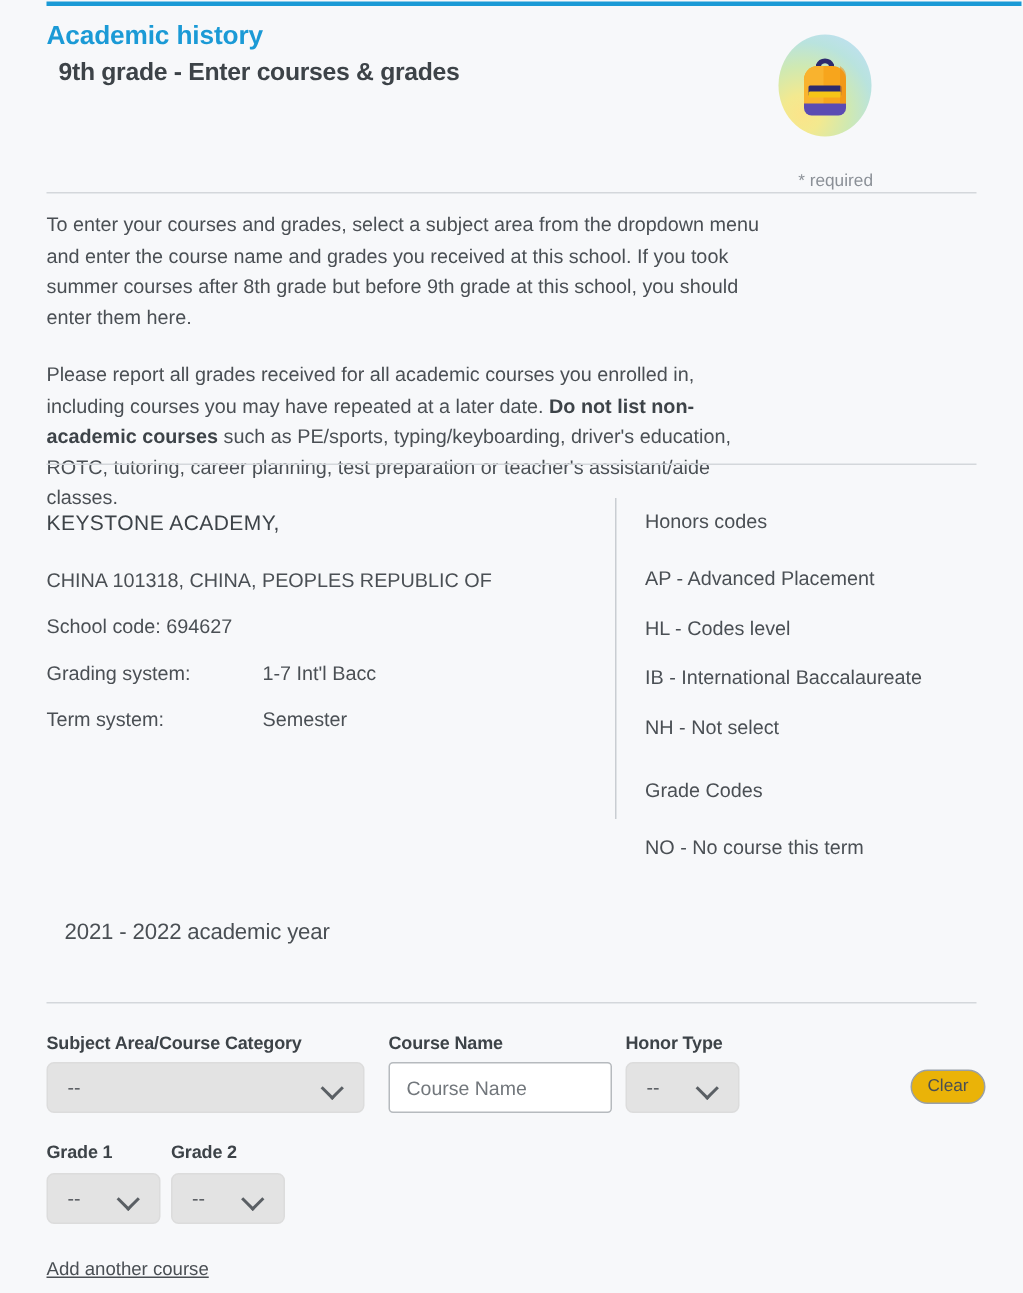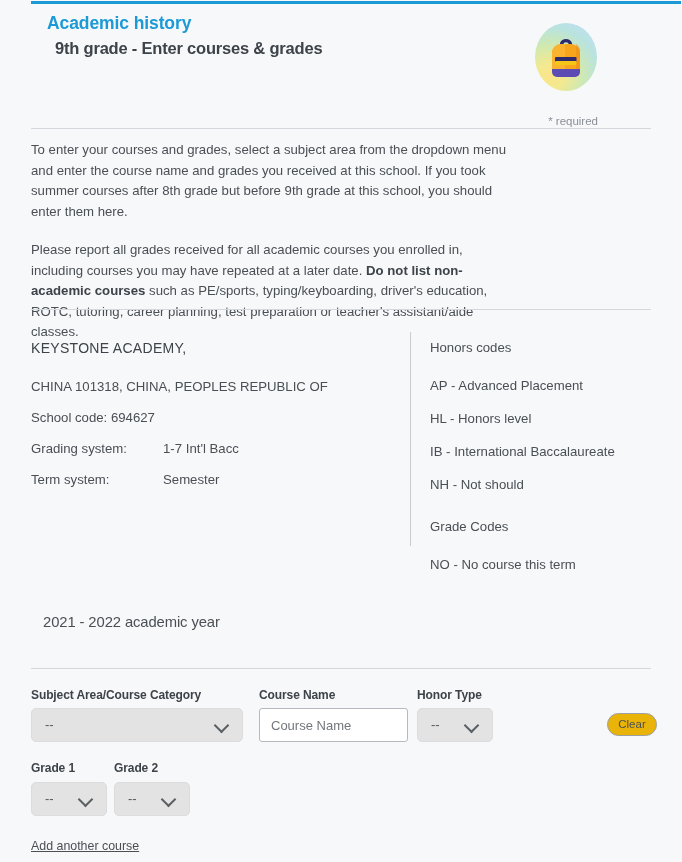--- a/index.html
+++ b/index.html
@@ -31,21 +31,21 @@
     left: 31px;
     top: 1px;
     width: 650px;
     height: 3px;
     background: #1b9ad6;
   }
 
   
   .header {
     position: absolute;
-    left: 16px;
+    left: 0;
     top: 8px;
     width: 610px;
     height: 100px;
   }
   .header-titles {
     position: absolute;
     left: 31px;
     top: 4px;
   }
   .title-main {
@@ -123,21 +123,21 @@
     font-size: 13.2px;
     color: #4a4f54;
   }
   .school-name {
     font-size: 14px;
     letter-spacing: 0.3px;
     color: #3d4348;
     margin-bottom: 23px;
   }
   .school-line { margin-bottom: 15px; line-height: 16px; }
-  .school-row { display: flex; margin-bottom: 15px; line-height: 16px; }
+  .school-row { display: flex; margin-bottom: 15px; line-height: 16px; gap: 12px; }
   .school-row .lbl { width: 132px; flex: none; }
   .school-row .val { }
 
   
   .vdiv {
     position: absolute;
     left: 410px;
     top: 332px;
     width: 1px;
     height: 214px;
@@ -308,23 +308,23 @@
       <div class="lbl">Term system:</div>
       <div class="val">Semester</div>
     </div>
   </div>
 
   <div class="vdiv"></div>
 
   <div class="codes-block">
     <div class="codes-heading">Honors codes</div>
     <div class="codes-item">AP - Advanced Placement</div>
-    <div class="codes-item">HL - Honors level</div>
+    <div class="codes-item">HL - Codes level</div>
     <div class="codes-item">IB - International Baccalaureate</div>
-    <div class="codes-item">NH - Not should</div>
+    <div class="codes-item">NH - Not select</div>
     <div class="codes-gap"></div>
     <div class="codes-heading">Grade Codes</div>
     <div class="codes-item">NO - No course this term</div>
   </div>
 
   <div class="academic-year">2021 - 2022 academic year</div>
 
   <div class="hr hr-3"></div>
 
   <div class="form-area">

